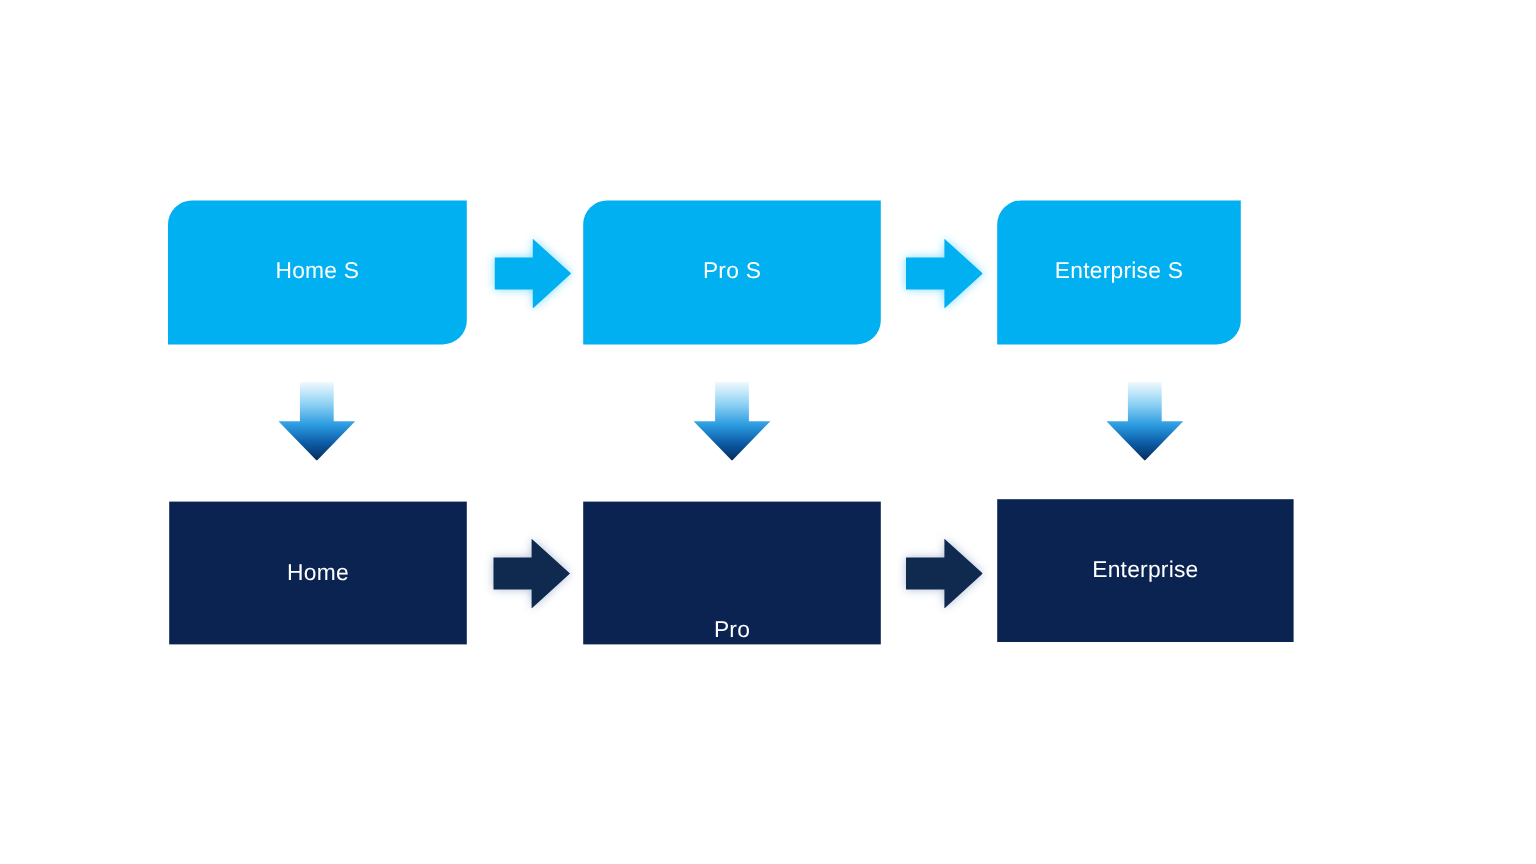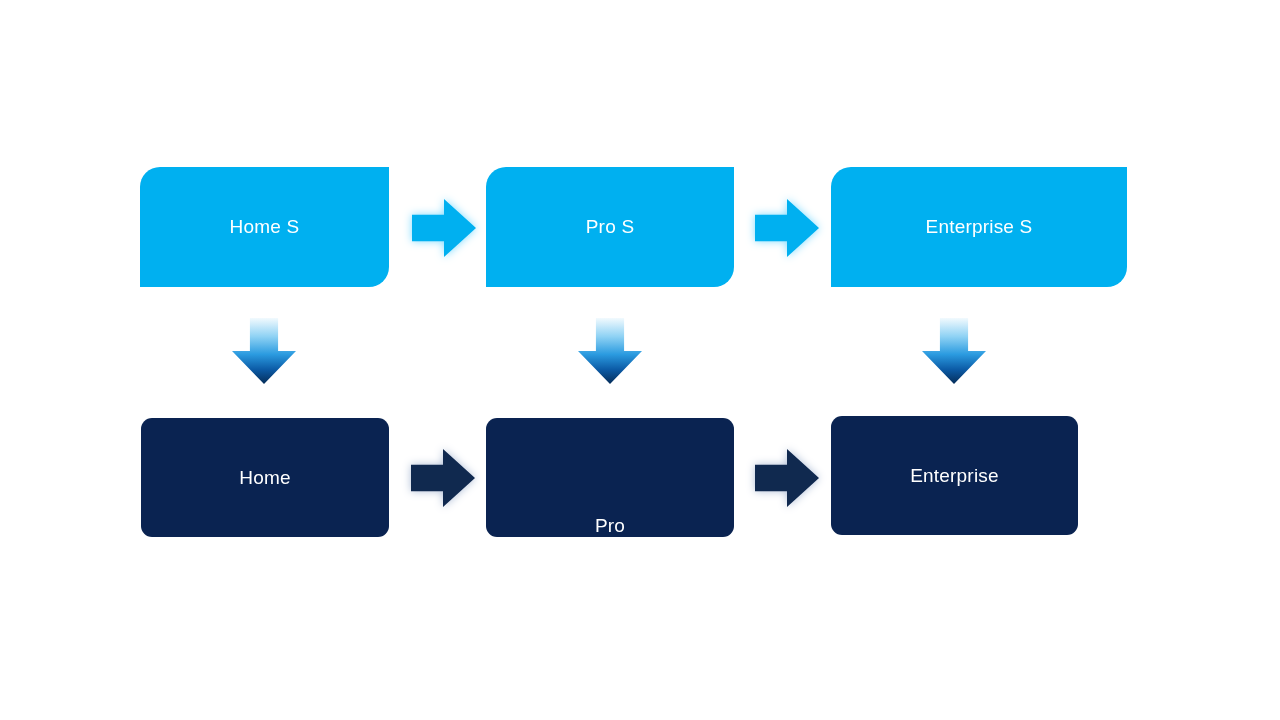--- a/index.html
+++ b/index.html
@@ -16,40 +16,39 @@
     overflow: hidden;
   }
 
   
   .node {
     position: absolute;
     display: flex;
     align-items: center;
     justify-content: center;
     box-sizing: border-box;
-    border-radius: 11px;
   }
   .node-label {
     color: var(--label-text, #ffffff);
     font-size: 19px;
     font-weight: 400;
     letter-spacing: 0.2px;
     white-space: nowrap;
   }
   .node.top {
     background: var(--node-top-fill, #00b0f0);
     border-radius: 20px 0 20px 0;
   }
   .node.bottom {
     background: var(--node-bottom-fill, #0a2351);
   }
 
   .pos-t1 { left: 140px; top: 167px; width: 249px; height: 120px; }
   .pos-t2 { left: 486px; top: 167px; width: 248px; height: 120px; }
-  .pos-t3 { left: 831px; top: 167px; width: 296px; height: 120px; text-align: center; }
+  .pos-t3 { left: 831px; top: 167px; width: 203px; height: 120px; text-align: center; }
   .pos-b1 { left: 141px; top: 418px; width: 248px; height: 119px; }
   .pos-b2 { left: 486px; top: 418px; width: 248px; height: 119px; align-items: flex-end; }
   .pos-b3 { left: 831px; top: 416px; width: 247px; height: 119px; }
 
   
   .harrow {
     position: absolute;
     width: 64px;
     height: 58px;
   }

